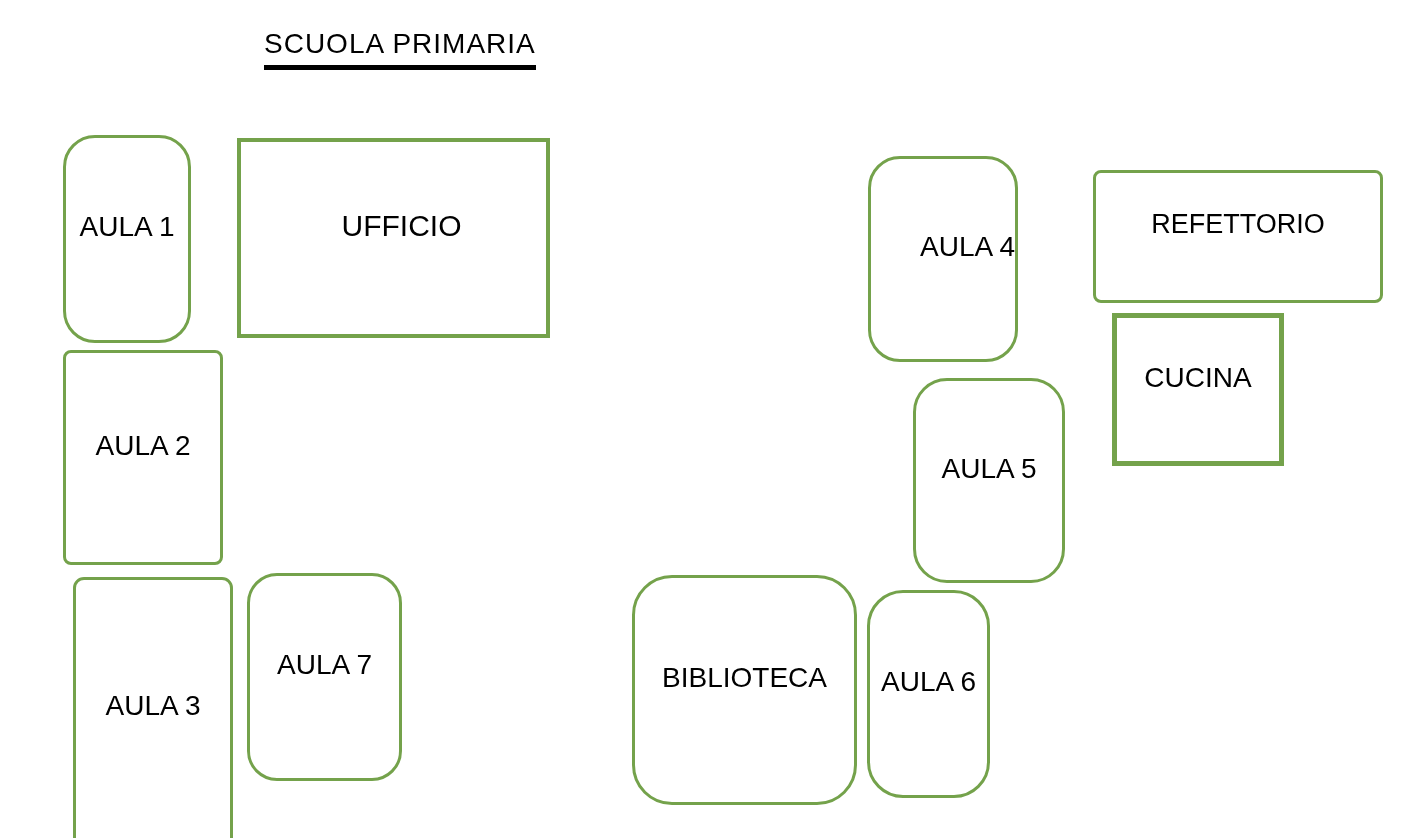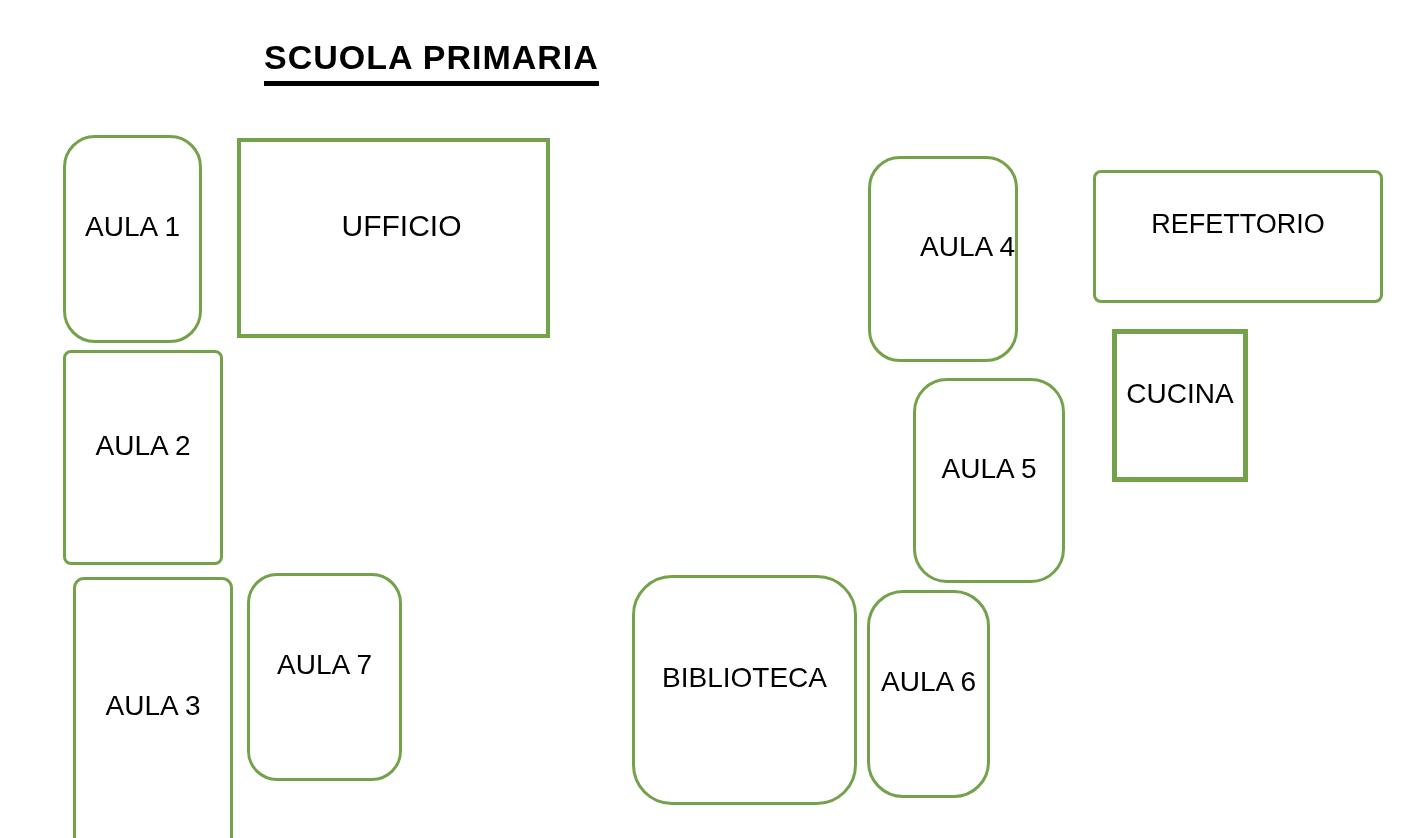--- a/index.html
+++ b/index.html
@@ -13,23 +13,23 @@
     position: relative;
     width: 1425px;
     height: 838px;
     background: var(--background, #ffffff);
     overflow: hidden;
   }
 
   .page-title {
     position: absolute;
     left: 264px;
-    top: 40px;
-    font-size: 34px;
-    font-weight: 700;
+    top: 30px;
+    font-size: 28px;
+    font-weight: 400;
     color: var(--text, #000000);
     letter-spacing: 1px;
     border-bottom: 5px solid var(--text, #000000);
     padding-bottom: 7px;
     line-height: 1.0;
     white-space: nowrap;
   }
 
   .room {
     position: absolute;
@@ -39,34 +39,34 @@
     display: flex;
     align-items: center;
     justify-content: center;
     padding-bottom: 24px;
     color: var(--text, #000000);
     font-size: 28px;
     white-space: nowrap;
   }
 
   
-  .r-aula1      { left: 63px;  top: 135px; width: 139px; height: 208px; border-width: 3px; border-radius: 32px; }
+  .r-aula1      { left: 63px;  top: 135px; width: 128px; height: 208px; border-width: 3px; border-radius: 32px; }
   .r-aula2      { left: 63px;  top: 350px; width: 160px; height: 215px; border-width: 3px; border-radius: 8px; }
   .r-aula3      { left: 73px;  top: 577px; width: 160px; height: 282px; border-width: 3px; border-radius: 11px; text-align: center; }
   .r-aula7      { left: 247px; top: 573px; width: 155px; height: 208px; border-width: 3px; border-radius: 30px; }
   .r-aula4      { left: 868px; top: 156px; width: 150px; height: 206px; border-width: 3px; border-radius: 32px; justify-content: flex-end; }
   .r-aula5      { left: 913px; top: 378px; width: 152px; height: 205px; border-width: 3px; border-radius: 34px; }
   .r-aula6      { left: 867px; top: 590px; width: 123px; height: 208px; border-width: 3px; border-radius: 36px; }
   .r-biblioteca { left: 632px; top: 575px; width: 225px; height: 230px; border-width: 3px; border-radius: 40px; }
   .r-refettorio { left: 1093px; top: 170px; width: 290px; height: 133px; border-width: 3px; border-radius: 8px; font-size: 27px; }
 
   
   .r-ufficio    { left: 237px; top: 138px; width: 313px; height: 200px; border-width: 4px; border-radius: 0; font-size: 30px; padding-left: 16px; }
   .r-sala-docenti { left: 555px; top: 143px; width: 288px; height: 197px; border-width: 4px; border-radius: 0; font-size: 40px; }
-  .r-cucina     { left: 1112px; top: 313px; width: 136px; height: 153px; border-width: 5px; border-radius: 0; margin-top: 16px; }
+  .r-cucina     { left: 1112px; top: 313px; width: 172px; height: 153px; border-width: 5px; border-radius: 0; }
 </style>
 </head>
 <body>
 
 <div class="canvas">
 
   <div class="page-title">SCUOLA PRIMARIA</div>
 
   <div class="room r-aula1">
     <span>AULA 1</span>

